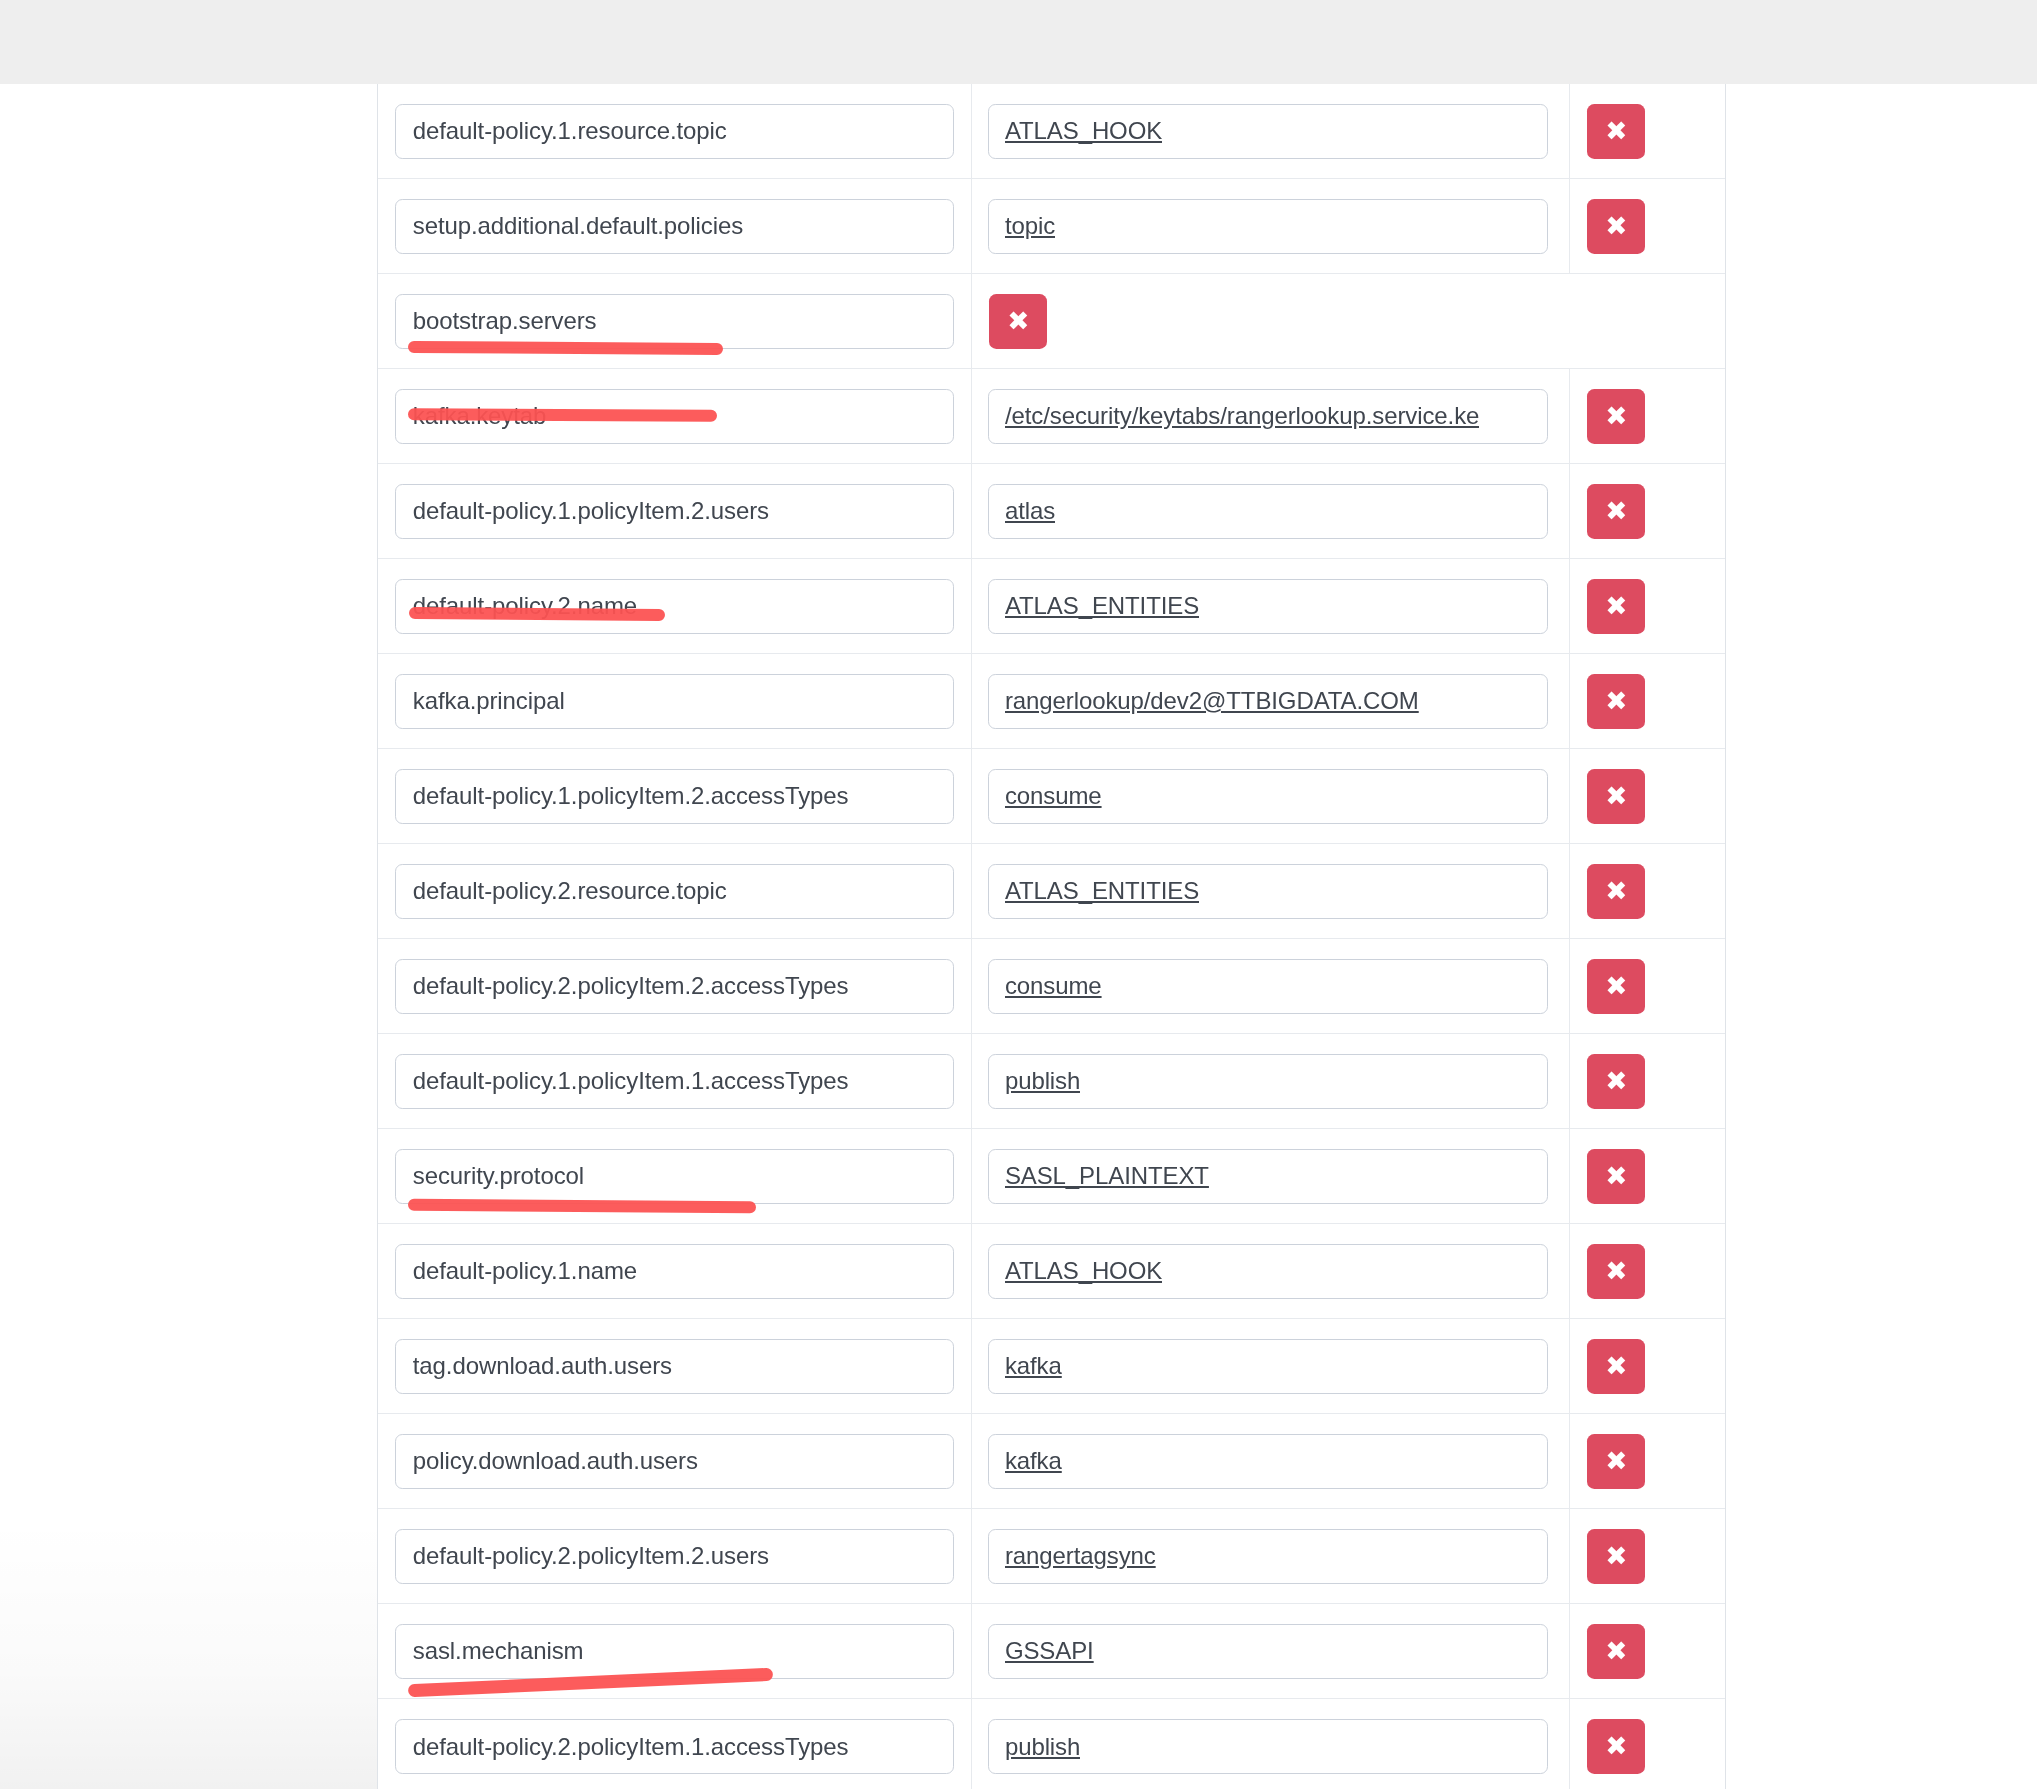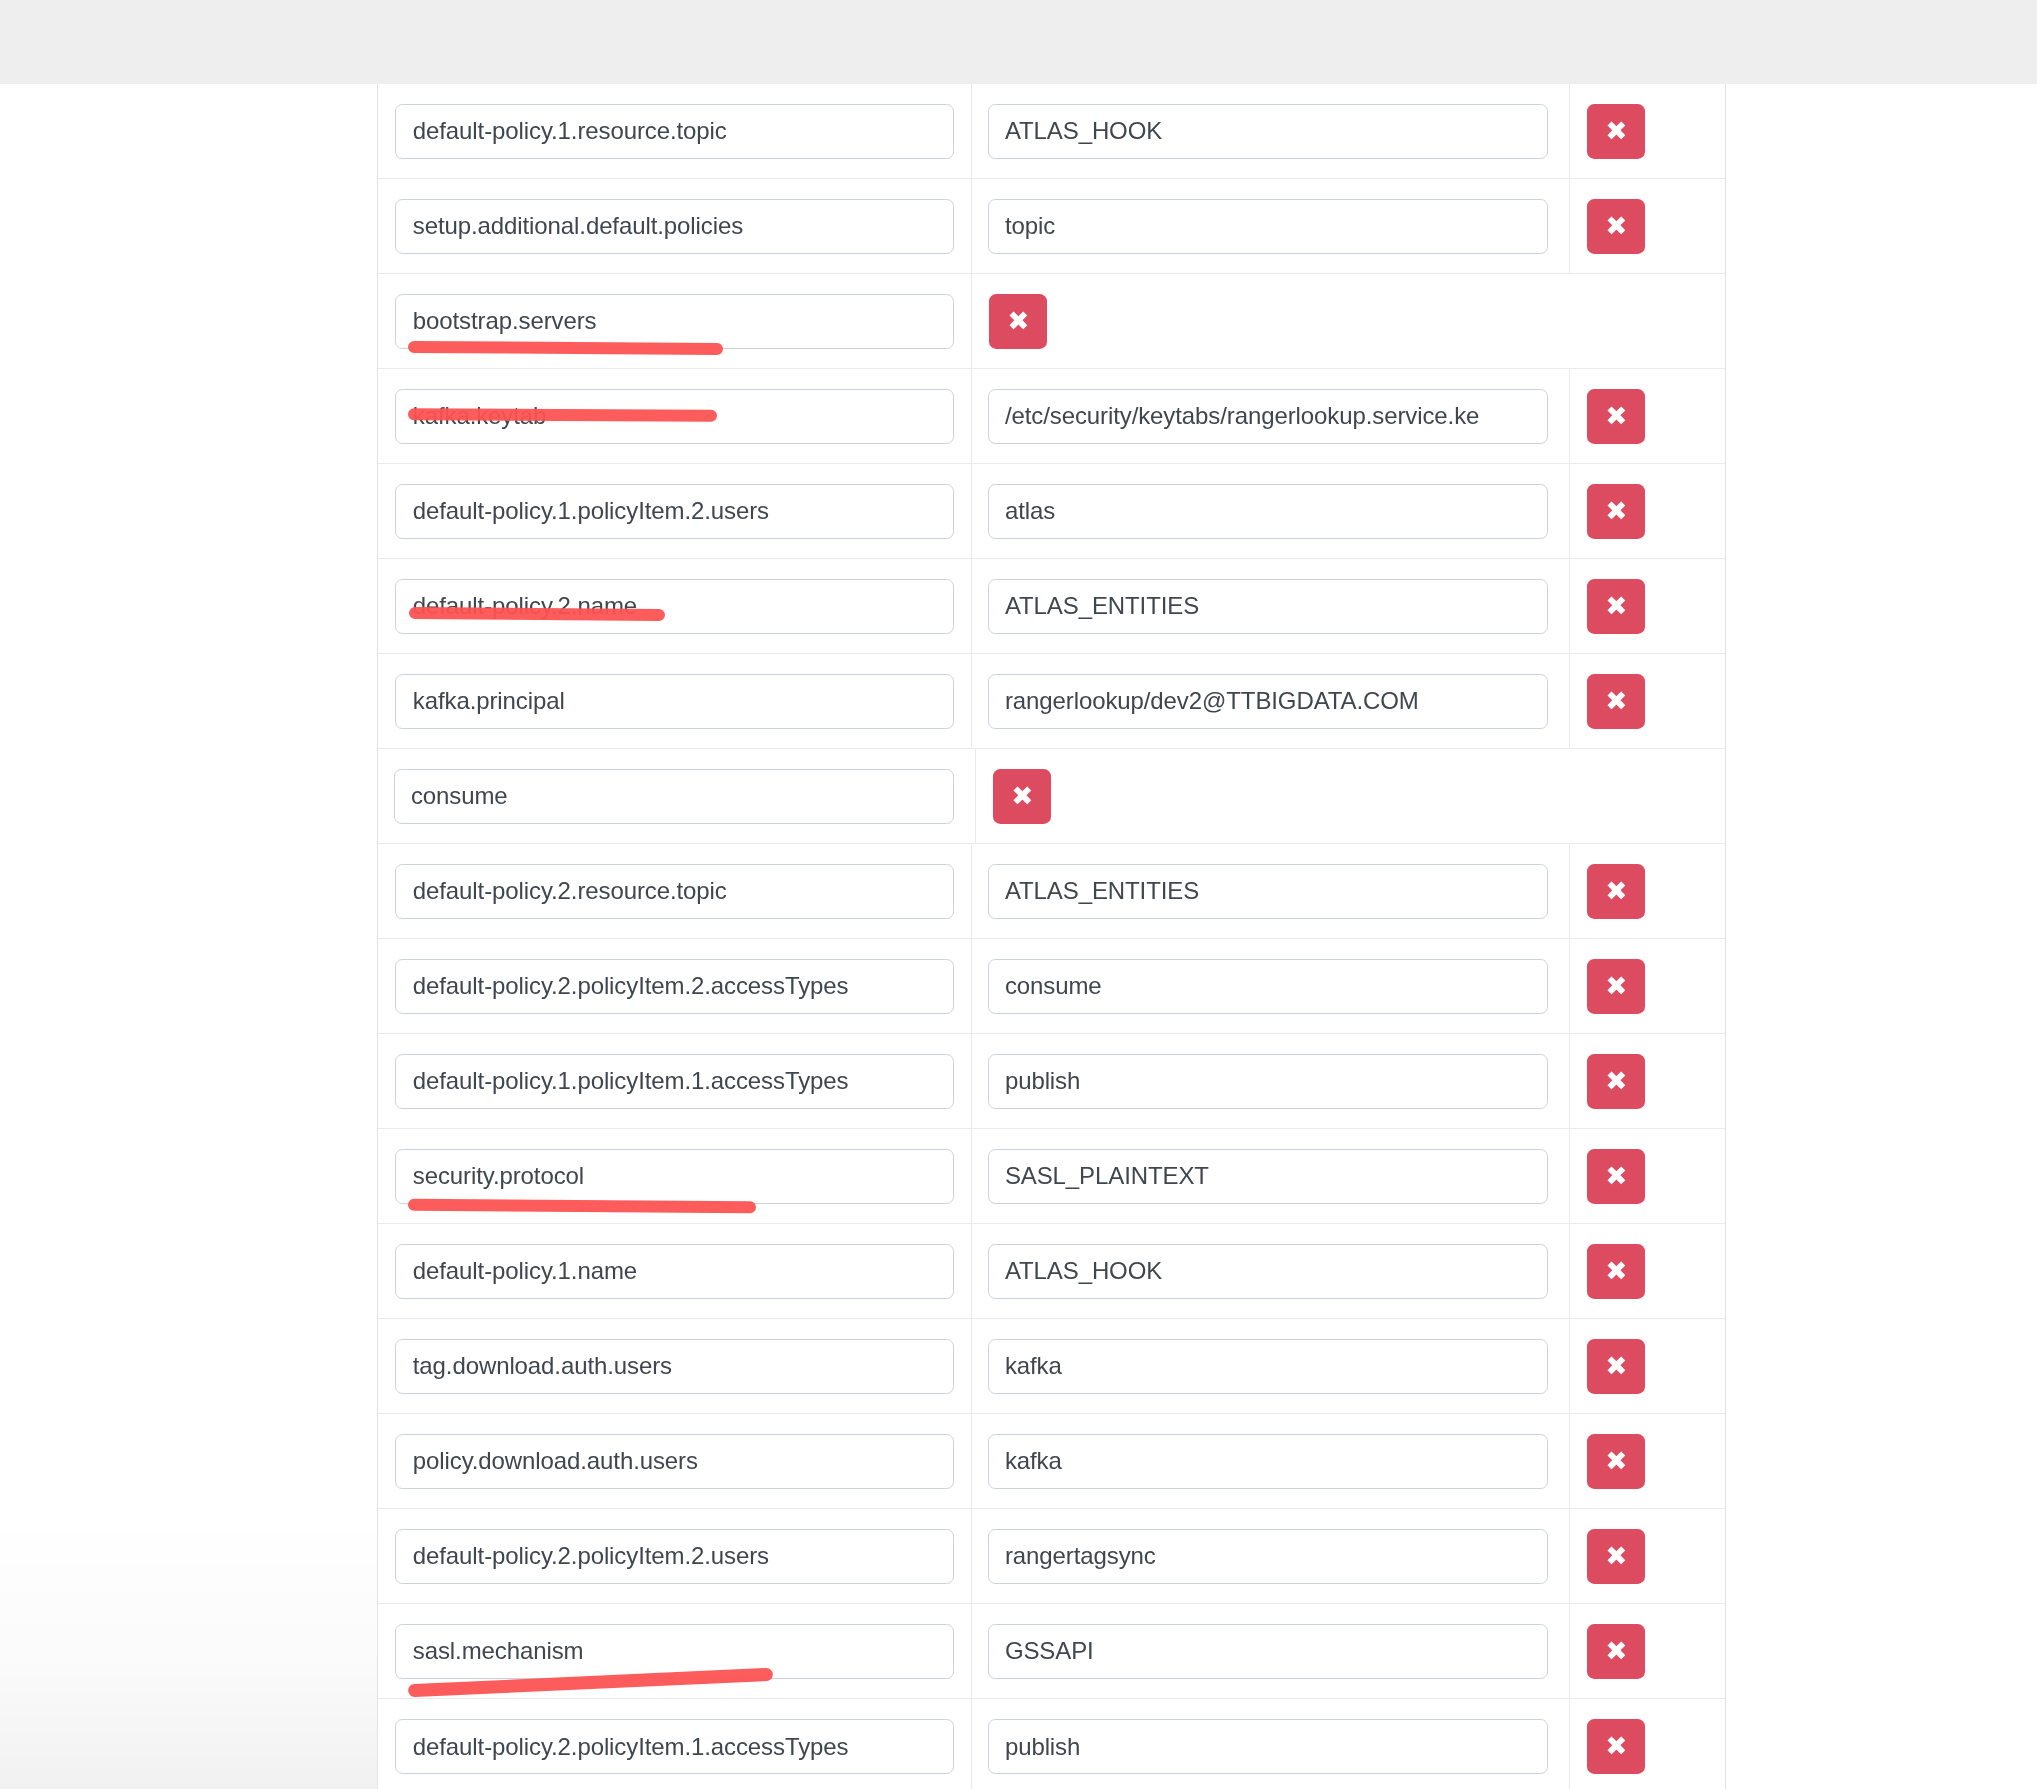--- a/index.html
+++ b/index.html
@@ -78,21 +78,21 @@
     display: flex;
     align-items: center;
     padding: 0 16.4px;
     font-size: 24px;
     color: #40464f;
     letter-spacing: -0.1px;
     white-space: nowrap;
     overflow: hidden;
   }
   .cell-key   .field { width: 559px; }
-  .cell-value .field { width: 560px; }
+  .cell-value .field { width: 560px; text-decoration: underline; }
 
   .field-text {
     display: block;
     overflow: hidden;
     white-space: nowrap;
   }
 
   
   .del-btn {
     width: 58px;
@@ -244,20 +244,25 @@
             <span class="field-text">rangerlookup/dev2@TTBIGDATA.COM</span>
           </div>
         </div>
         <div class="cell cell-act">
           <button class="del-btn">
             <span>✖</span>
           </button>
         </div>
       </div>
       <div class="config-row">
+        <div class="cell cell-key">
+          <div class="field">
+            <span class="field-text">default-policy.1.policyItem.2.accessTypes</span>
+          </div>
+        </div>
         <div class="cell cell-value">
           <div class="field">
             <span class="field-text">consume</span>
           </div>
         </div>
         <div class="cell cell-act">
           <button class="del-btn">
             <span>✖</span>
           </button>
         </div>

